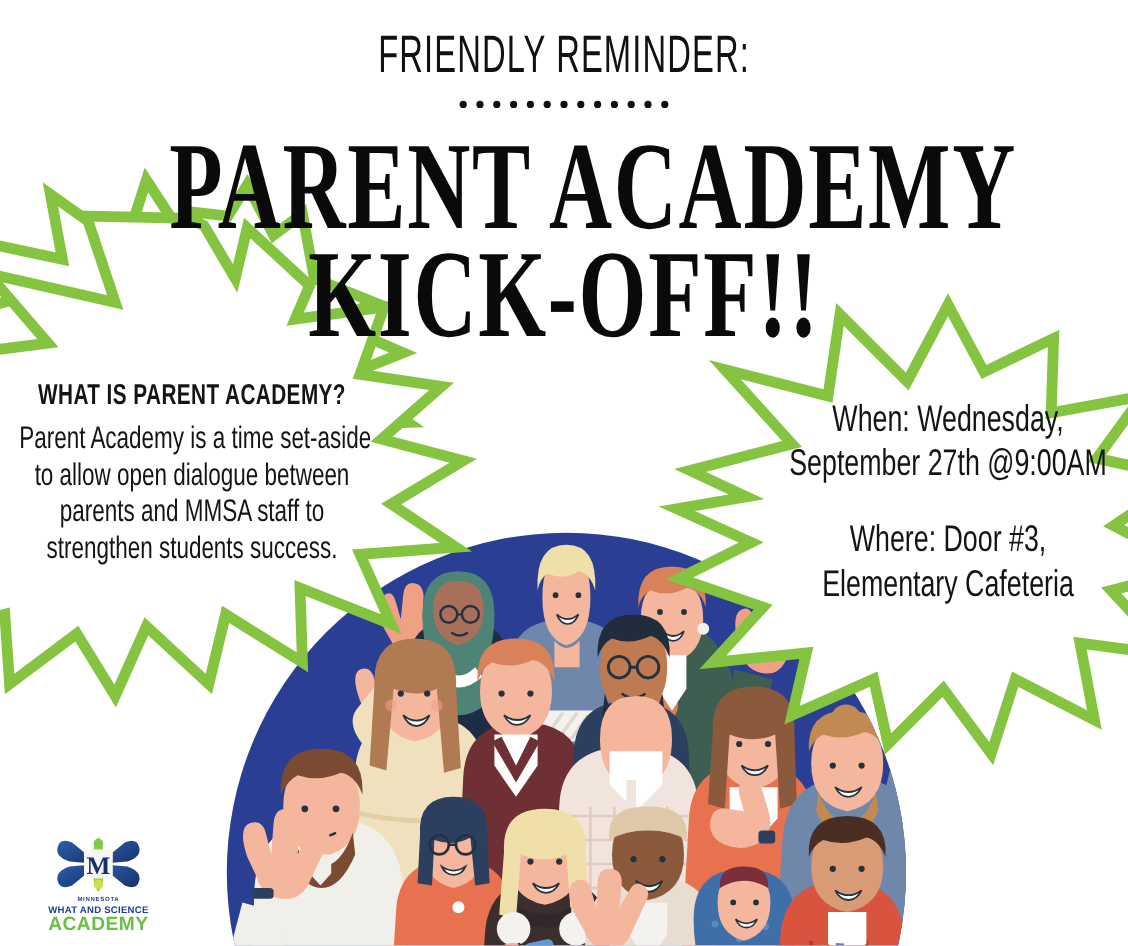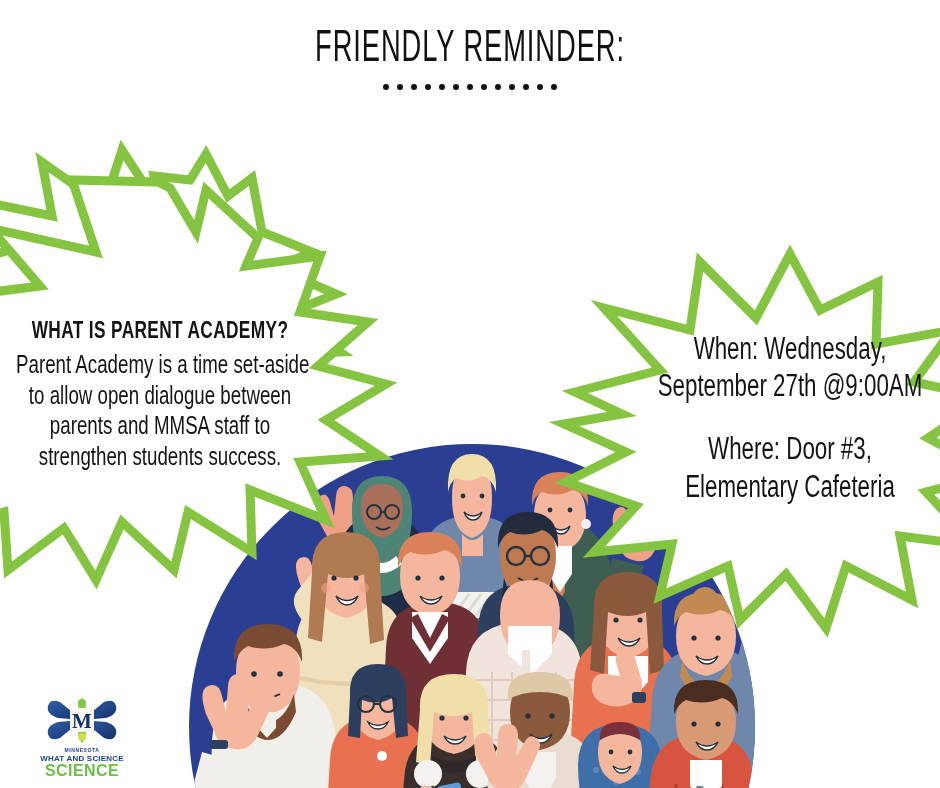--- a/index.html
+++ b/index.html
@@ -426,20 +426,24 @@
       <span class="divider-dot"></span>
       <span class="divider-dot"></span>
       <span class="divider-dot"></span>
       <span class="divider-dot"></span>
       <span class="divider-dot"></span>
       <span class="divider-dot"></span>
       <span class="divider-dot"></span>
       <span class="divider-dot"></span>
       <span class="divider-dot"></span>
     </div>
+    <div id="main-title">
+      <span id="title-line-1">PARENT ACADEMY</span>
+      <span id="title-line-2">KICK-OFF!!</span>
+    </div>
   </div>
 
   <div id="left-burst-text" class="layer-text burst-text">
     <div id="left-burst-heading">WHAT IS PARENT ACADEMY?</div>
     <div id="left-burst-body">
       <span class="body-line">Parent Academy is a time set-aside</span>
       <span class="body-line">to allow open dialogue between</span>
       <span class="body-line">parents and MMSA staff to</span>
       <span class="body-line">strengthen students success.</span>
     </div>
@@ -478,17 +482,17 @@
       <path d="M48 26 Q40 38 48 49 Q56 38 48 26 Z" fill="url(#leafGrad)"></path>
 
       <rect x="36" y="14" width="24" height="24" rx="3" fill="#f7f7f2"></rect>
       <text x="48" y="34" text-anchor="middle" font-family="'Liberation Serif', serif" font-size="21" font-weight="700" fill="#16306e">M</text>
       <circle cx="48" cy="9" r="4" fill="#7ec94a"></circle>
       <circle cx="48" cy="43" r="4" fill="#cfe04a"></circle>
     </svg>
     <div id="logo-wordmark">
       <span class="logo-line-1">MINNESOTA</span>
       <span class="logo-line-2">WHAT AND SCIENCE</span>
-      <span class="logo-line-3">SCIENCE</span>
+      <span class="logo-line-3">ACADEMY</span>
     </div>
   </div>
 
 </div>
 
 </body></html>

